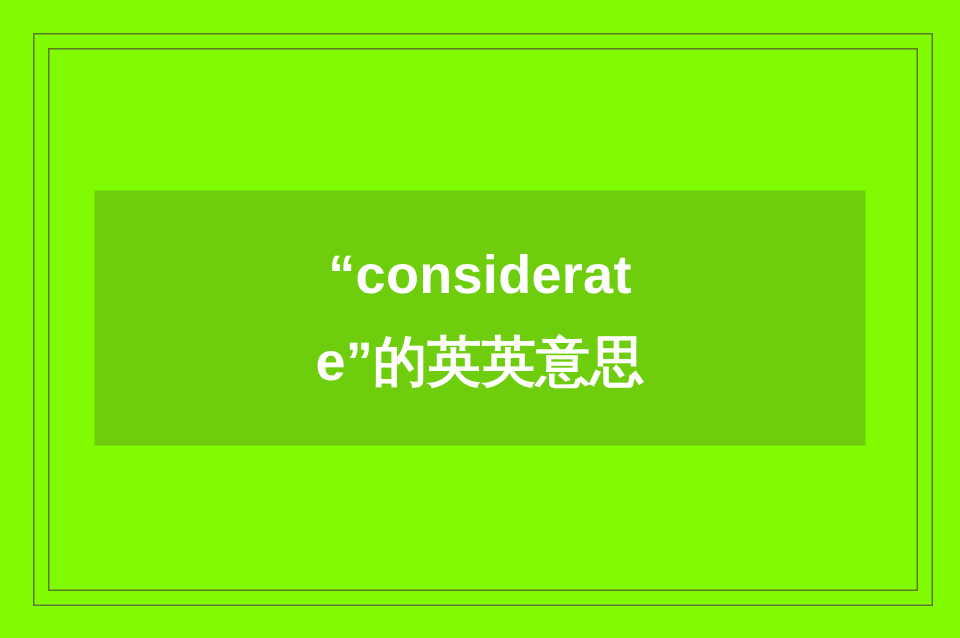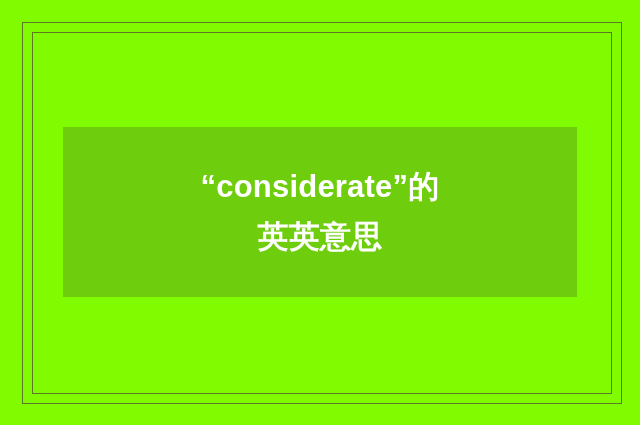--- a/index.html
+++ b/index.html
@@ -63,21 +63,21 @@
   }
 
   .title-text {
     display: block;
     width: 260px;
     margin: 0;
     padding: 0;
     text-align: center;
     color: #ffffff;
     font-family: "Liberation Sans", "DejaVu Sans", sans-serif;
-    font-size: 31px;
+    font-size: 36px;
     font-weight: bold;
     line-height: 1.62;
     letter-spacing: 0.2px;
     word-break: break-all;
     overflow-wrap: anywhere;
   }
 </style>
 </head>
 <body>
 

